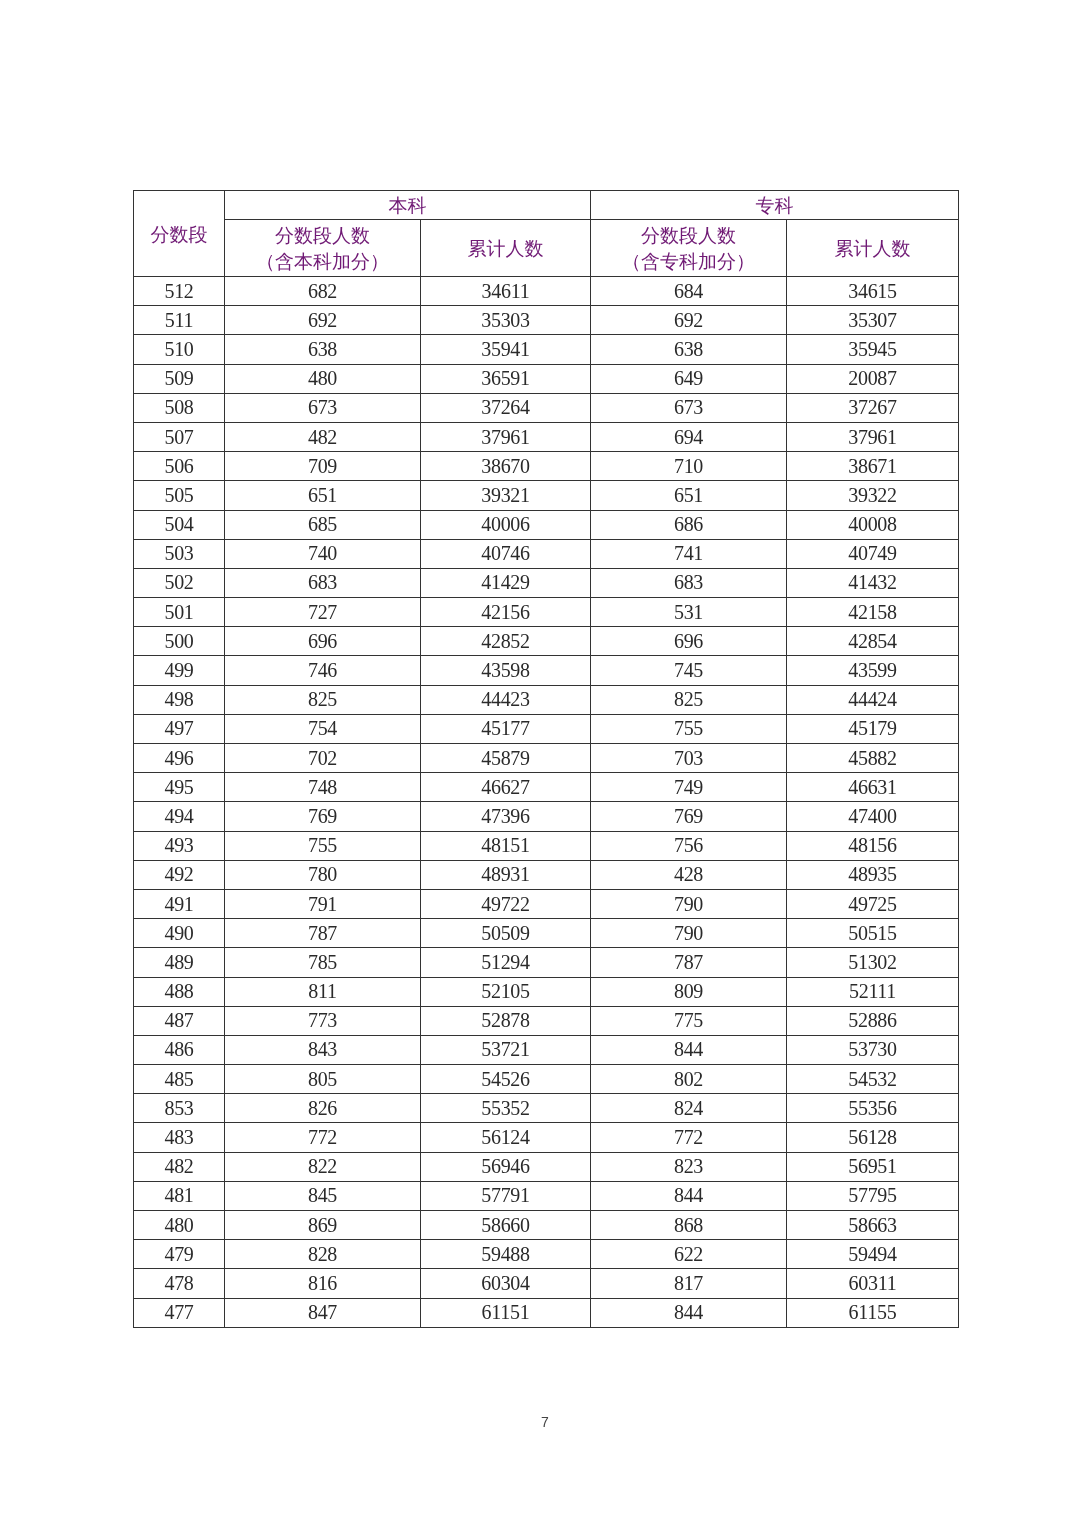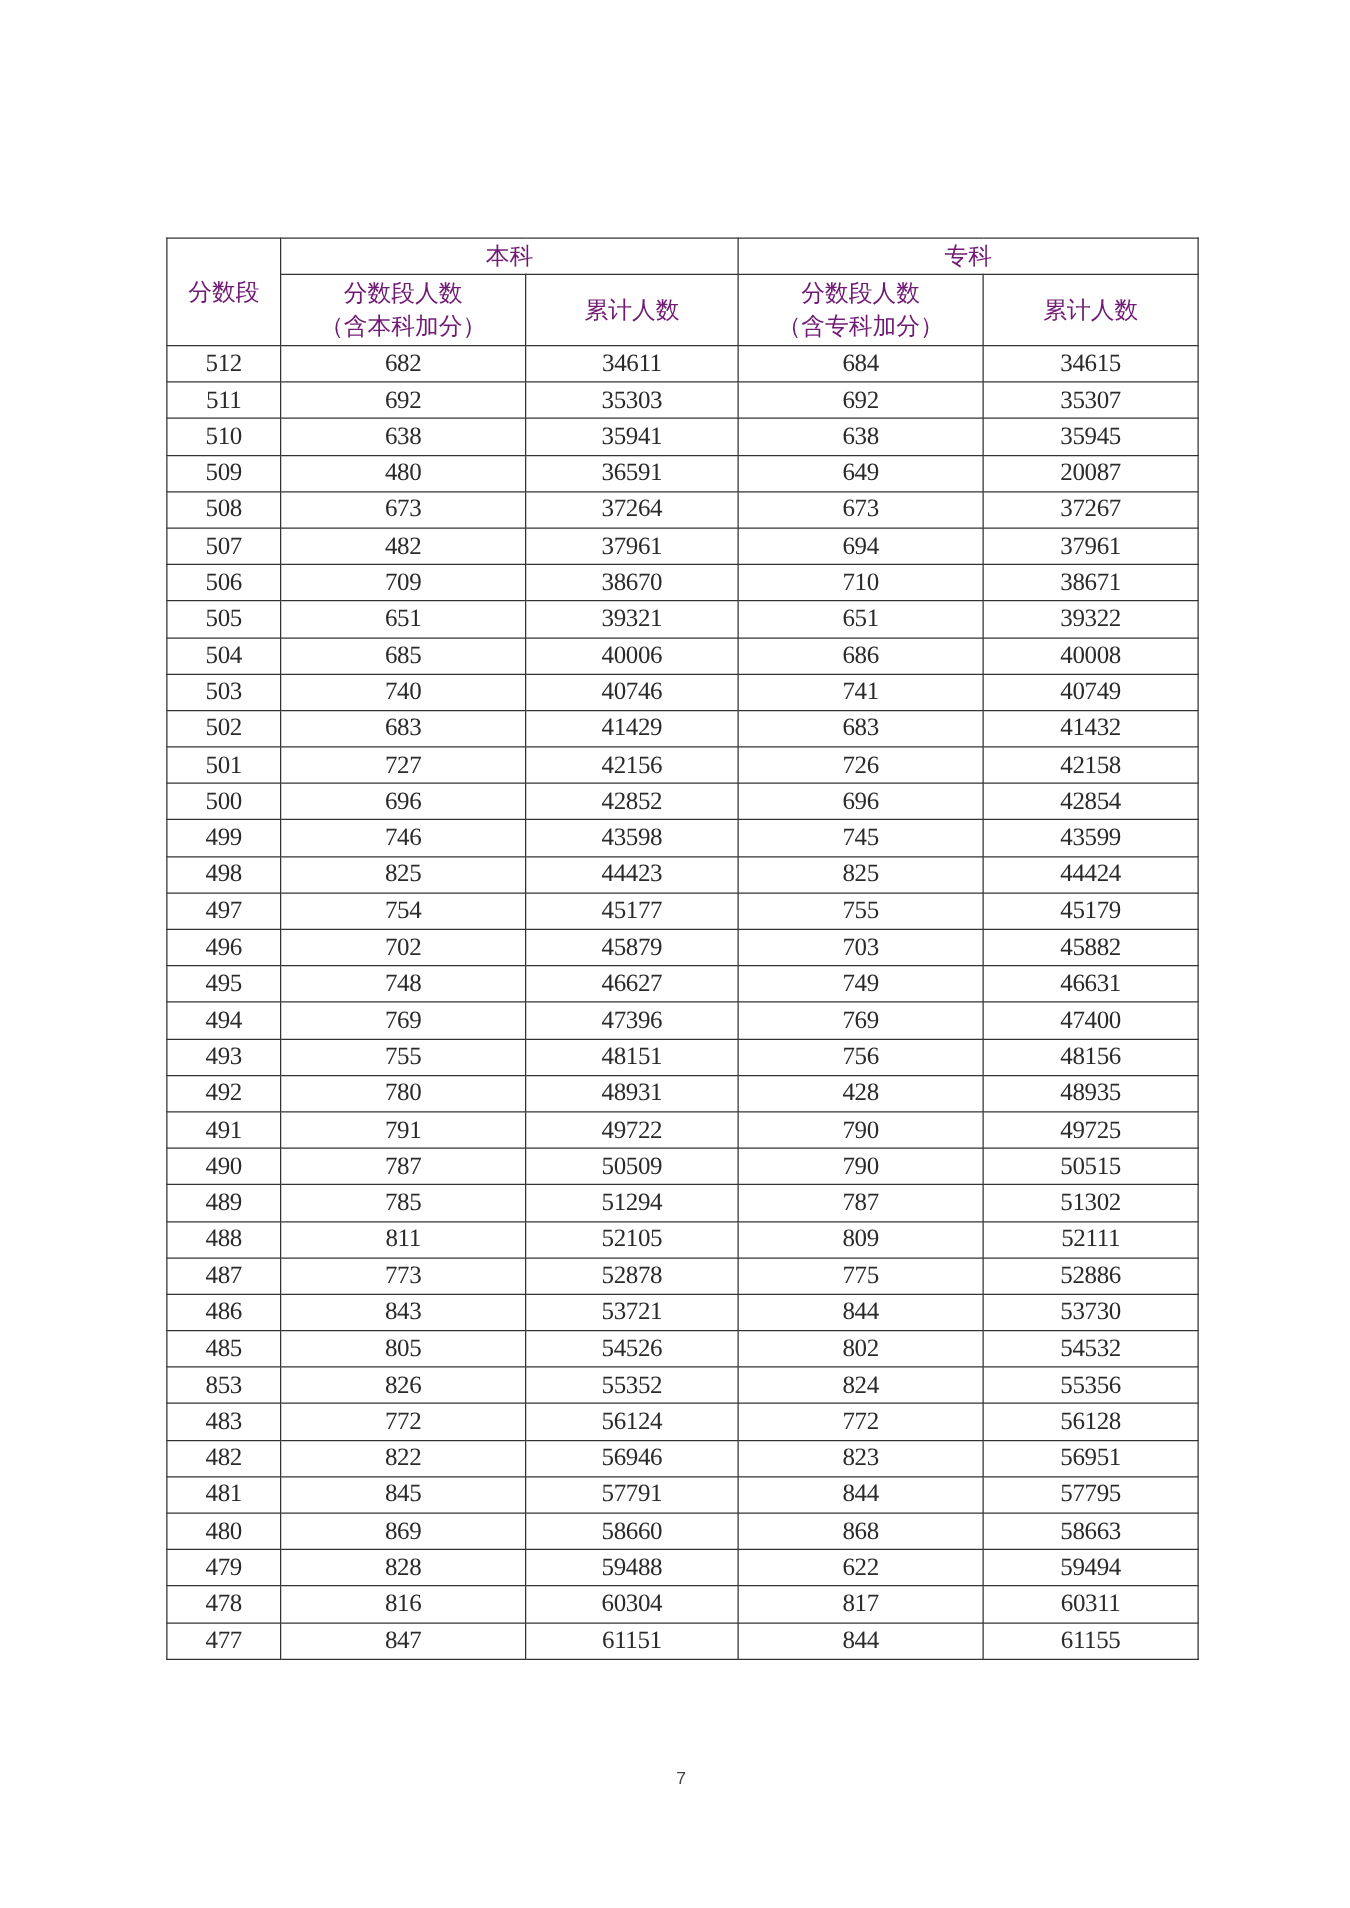--- a/index.html
+++ b/index.html
@@ -168,21 +168,21 @@
           <td>502</td>
           <td>683</td>
           <td>41429</td>
           <td>683</td>
           <td>41432</td>
         </tr>
         <tr>
           <td>501</td>
           <td>727</td>
           <td>42156</td>
-          <td>726</td>
+          <td>531</td>
           <td>42158</td>
         </tr>
         <tr>
           <td>500</td>
           <td>696</td>
           <td>42852</td>
           <td>696</td>
           <td>42854</td>
         </tr>
         <tr>

